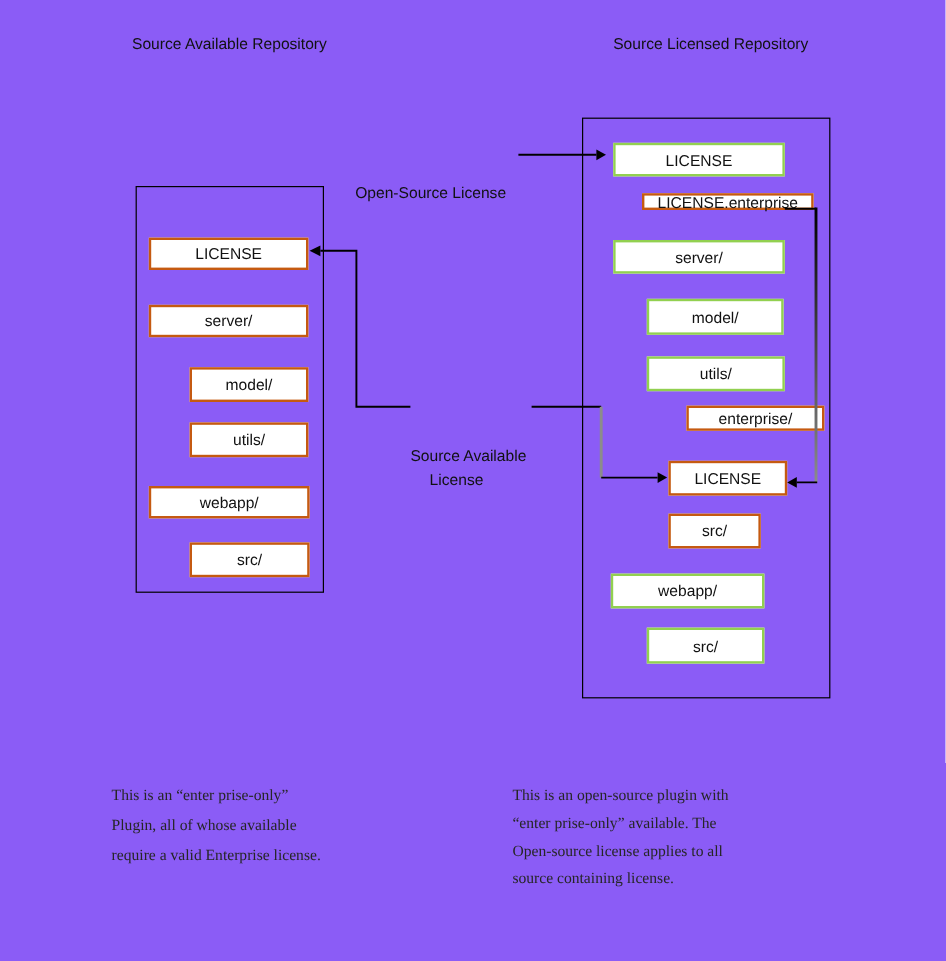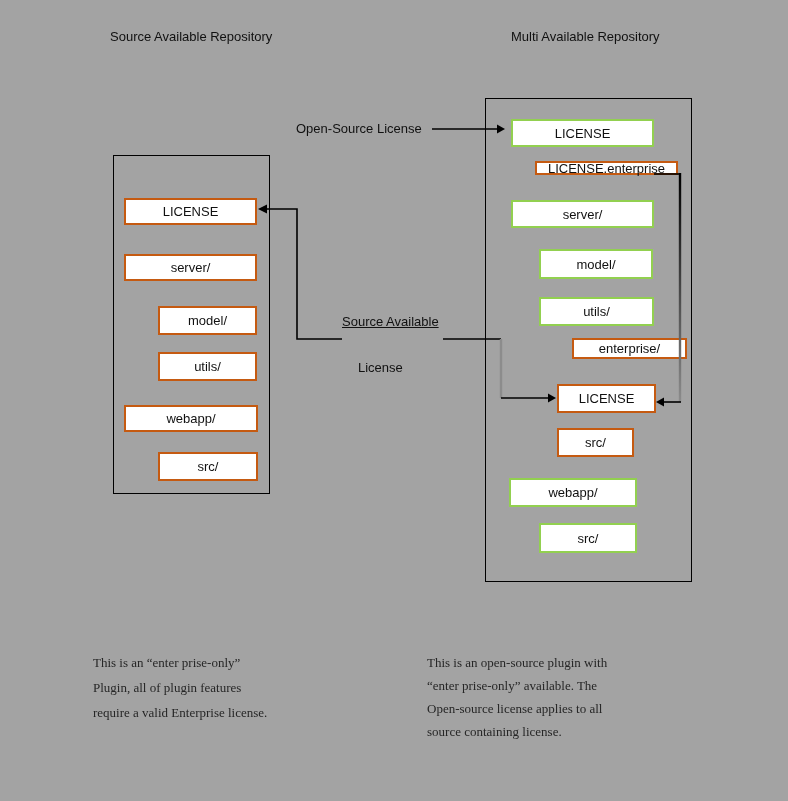--- a/index.html
+++ b/index.html
@@ -1,53 +1,53 @@
 <!DOCTYPE html>
 <html style="--orange: #C55A11; --green: #92D050; --ink: #000000; --grey: #8C8C8C;"><head>
 <meta charset="utf-8">
 <style>
   html,body{margin:0;padding:0;background:#ffffff;}
   .canvas{
-    position:relative;width:788px;height:801px;background:#a3a3a3;overflow:hidden;
+    position:relative;width:788px;height:801px;background:#8b5cf6;overflow:hidden;
     font-family:"Liberation Sans",sans-serif;color:#000;
   }
   .title{
     position:absolute;font-size:13px;color:#111;white-space:nowrap;
   }
   .repo-outline{
     position:absolute;border:1.5px solid #000;background:transparent;box-sizing:border-box;
   }
   .fbox{
     position:absolute;box-sizing:border-box;background:#fff;
     display:flex;align-items:center;justify-content:center;
     font-size:13px;white-space:nowrap;color:#111;
   }
   .orange{border:2px solid var(--orange,#C55A11);}
   .green{border:2px solid var(--green,#92D050);}
   .arrow-label{
-    position:absolute;font-size:13px;color:#111;white-space:nowrap;
+    position:absolute;font-size:13px;color:#111;white-space:nowrap;margin-top:32px;
   }
   .caption{
     position:absolute;font-family:Liberation Serif, serif;font-size:13px;
     color:#262626;white-space:nowrap;
   }
   .caption-left .cap-line{line-height:25px;}
   .caption-right .cap-line{line-height:23px;}
   svg.overlay{position:absolute;left:0;top:0;pointer-events:none;}
   .ln{stroke:var(--ink,#000);stroke-width:1.6;fill:none;}
   .ln-grey{stroke:var(--grey,#8c8c8c);stroke-width:2.4;fill:none;}
   .ah{fill:var(--ink,#000);stroke:none;}
 </style>
 </head>
 <body>
 
 <div class="canvas">
 
   <div class="title" style="left:110px;top:29px;">Source Available Repository</div>
-  <div class="title" style="left:511px;top:29px;">Multi Available Repository</div>
+  <div class="title" style="left:511px;top:29px;">Source Licensed Repository</div>
 
   <div class="repo-outline" style="left:113px;top:155px;width:157px;height:339px;"></div>
   <div class="repo-outline" style="left:485px;top:98px;width:207px;height:484px;"></div>
 
   <div class="fbox orange" style="left:124px;top:198px;width:133px;height:27px;">LICENSE</div>
   <div class="fbox orange" style="left:124px;top:254px;width:133px;height:27px;">server/</div>
   <div class="fbox orange" style="left:158px;top:306px;width:99px;height:29px;">model/</div>
   <div class="fbox orange" style="left:158px;top:352px;width:99px;height:29px;">utils/</div>
   <div class="fbox orange" style="left:124px;top:405px;width:134px;height:27px;">webapp/</div>
   <div class="fbox orange" style="left:158px;top:452px;width:100px;height:29px;">src/</div>
@@ -57,21 +57,21 @@
   <div class="fbox green" style="left:511px;top:200px;width:143px;height:28px;">server/</div>
   <div class="fbox green" style="left:539px;top:249px;width:114px;height:30px;">model/</div>
   <div class="fbox green" style="left:539px;top:297px;width:115px;height:29px;">utils/</div>
   <div class="fbox orange" style="left:524px;top:338px;width:115px;height:21px;margin-left:48px;">enterprise/</div>
   <div class="fbox orange" style="left:557px;top:384px;width:99px;height:29px;">LICENSE</div>
   <div class="fbox orange" style="left:557px;top:428px;width:77px;height:29px;">src/</div>
   <div class="fbox green" style="left:509px;top:478px;width:128px;height:29px;">webapp/</div>
   <div class="fbox green" style="left:539px;top:523px;width:98px;height:30px;">src/</div>
 
   <div class="arrow-label" style="left:296px;top:121px;">Open-Source License</div>
-  <div class="arrow-label" style="left:342px;top:314px;text-decoration:underline;">Source Available</div>
+  <div class="arrow-label" style="left:342px;top:340px;">Source Available</div>
   <div class="arrow-label" style="left:358px;top:360px;">License</div>
 
   <svg class="overlay" width="788" height="801" viewBox="0 0 788 801">
     <defs>
       <linearGradient id="fadeGrad" gradientUnits="userSpaceOnUse" x1="680" y1="174" x2="680" y2="402">
         <stop offset="0" stop-color="#000000"></stop>
         <stop offset="1" stop-color="#8c8c8c"></stop>
       </linearGradient>
     </defs>
 
@@ -95,21 +95,21 @@
     <g>
       <line class="ln" x1="654" y1="174" x2="680" y2="174"></line>
       <line x1="680" y1="173" x2="680" y2="402" stroke="url(#fadeGrad)" stroke-width="2.4" fill="none"></line>
       <line class="ln" x1="681" y1="402" x2="664" y2="402"></line>
       <polygon class="ah" points="664,397.5 664,406.5 656,402"></polygon>
     </g>
   </svg>
 
   <div class="caption caption-left" style="left:93px;top:650px;">
     <div class="cap-line">This is an “enter prise-only”</div>
-    <div class="cap-line">Plugin, all of plugin features</div>
+    <div class="cap-line">Plugin, all of whose available</div>
     <div class="cap-line">require a valid Enterprise license.</div>
   </div>
 
   <div class="caption caption-right" style="left:427px;top:651px;">
     <div class="cap-line">This is an open-source plugin with</div>
     <div class="cap-line">“enter prise-only” available. The</div>
     <div class="cap-line">Open-source license applies to all</div>
     <div class="cap-line">source containing license.</div>
   </div>
 

